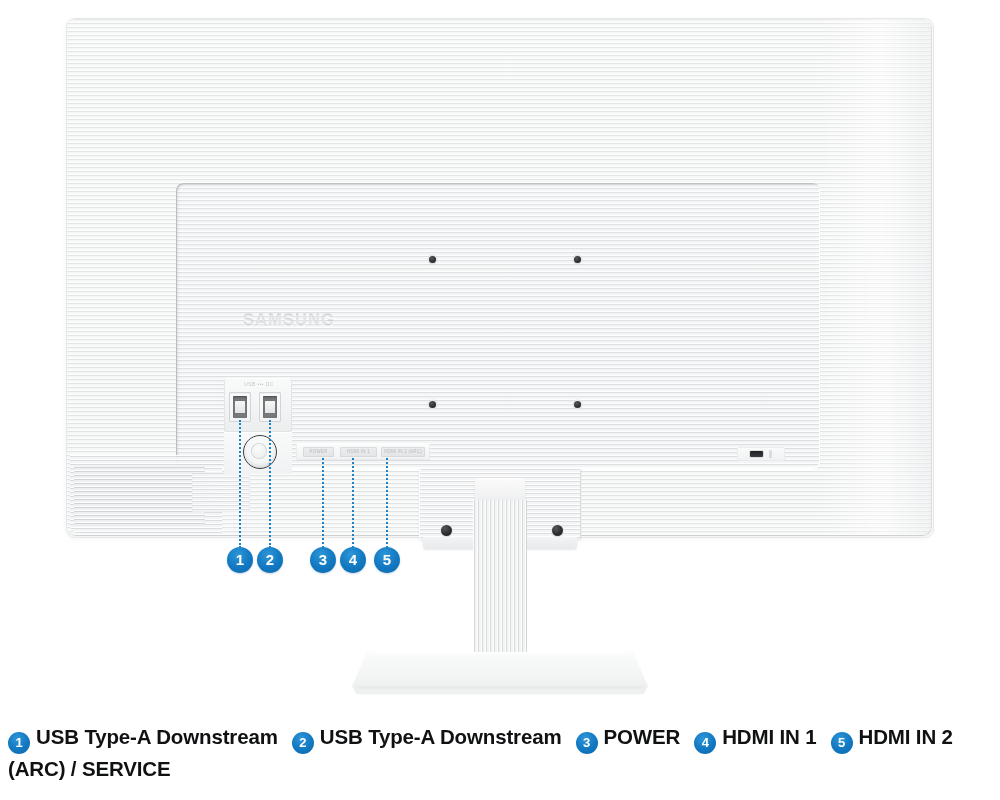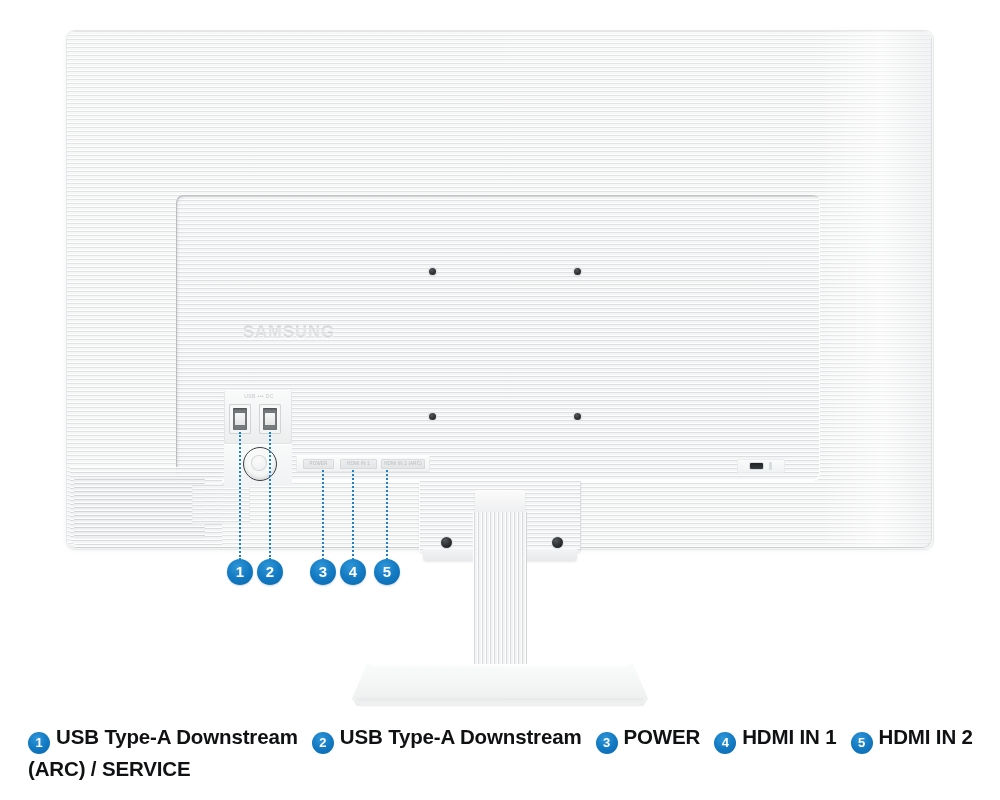--- a/index.html
+++ b/index.html
@@ -19,21 +19,21 @@
   #stage {
     position: relative;
     width: 1000px;
     height: 800px;
     background: #ffffff;
   }
 
   
   #product {
     position: absolute;
-    left: 0; top: 12px;
+    left: 0; top: 0;
     width: 856px;
     height: 715px;
   }
 
   
   .chassis {
     position: absolute;
     left: 66px;
     top: 18px;
     width: 866px;
@@ -486,21 +486,20 @@
     padding: 0 8px;
     box-sizing: border-box;
     font-size: 20.5px;
     font-weight: 700;
     line-height: 29px;
     color: #101113;
     letter-spacing: -0.15px;
   }
   #legend .legend-flow {
     display: block;
-    margin-left: 20px;
   }
   .legend-item {
     display: inline;
     white-space: nowrap;
   }
   .legend-item.wrappable {
     white-space: normal;
   }
   .legend-badge {
     display: inline-block;

